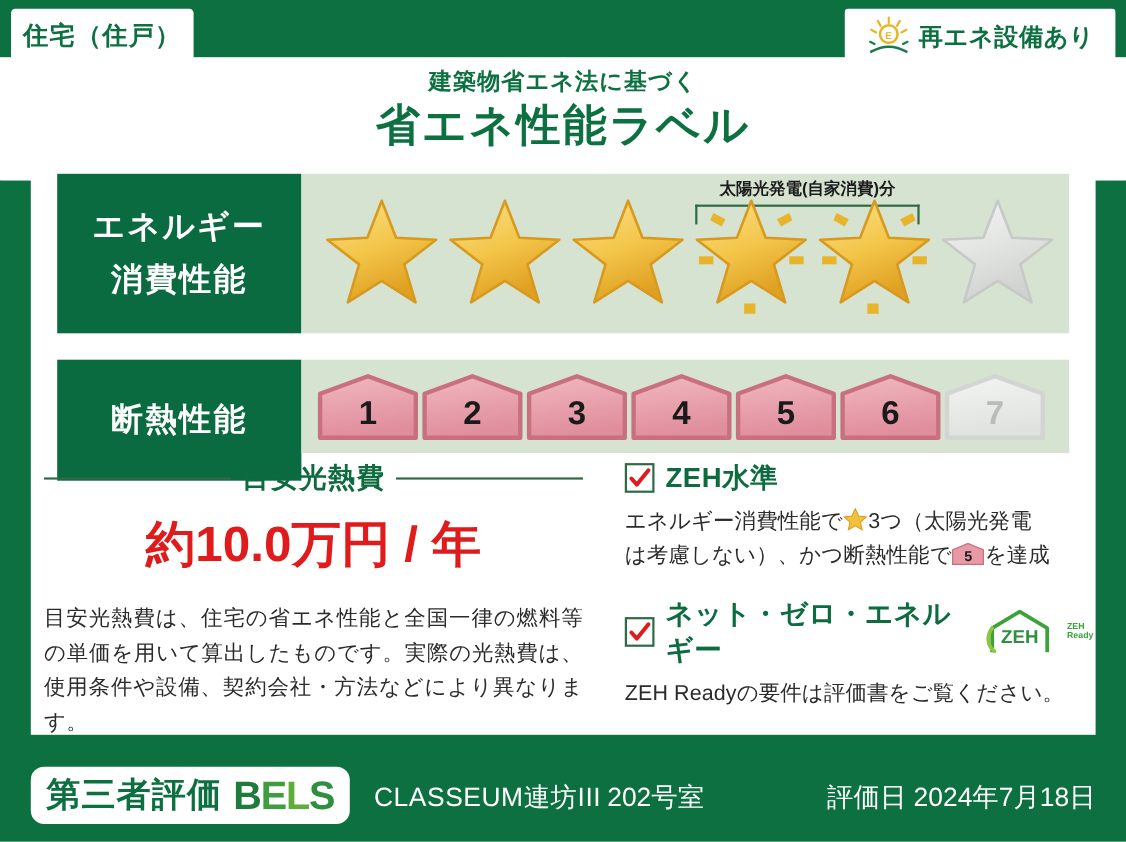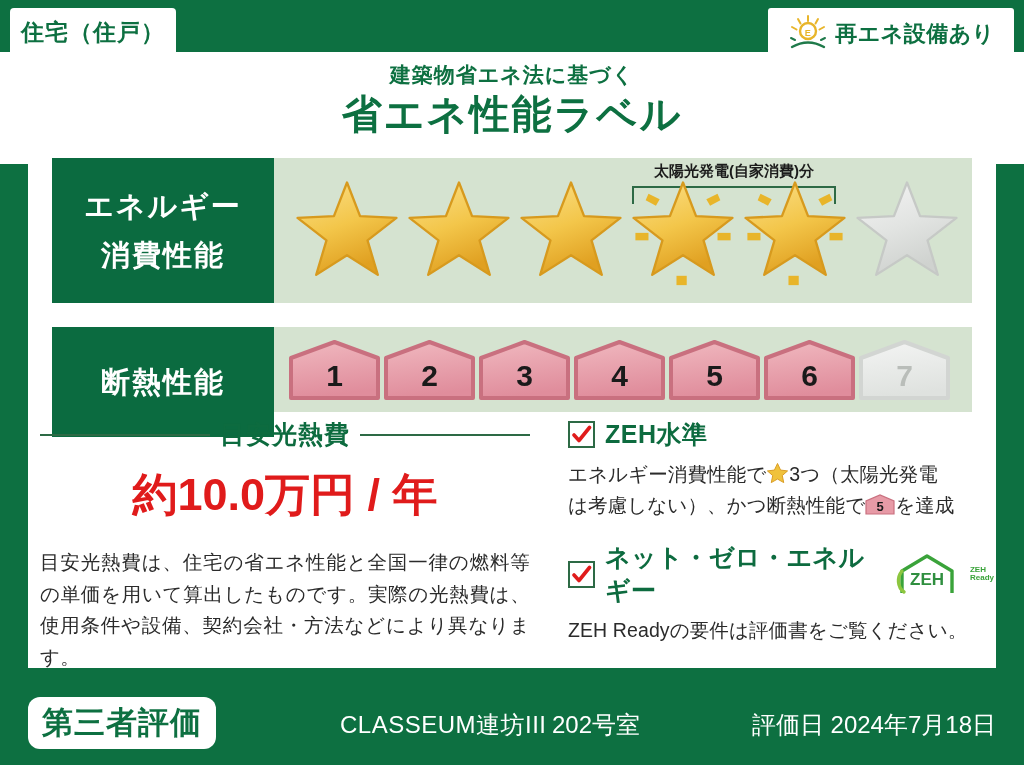--- a/index.html
+++ b/index.html
@@ -410,19 +410,20 @@
         <span>ZEH</span><br>
         <span>Ready</span>
       </span>
     </div>
     <div class="chk-desc">ZEH Readyの要件は評価書をご覧ください。</div>
   </div>
 
   <div class="footer">
     <div class="bels-badge">
       <span class="bels-jp">第三者評価</span>
+      <span class="bels-en"><span class="b1">B</span><span class="b2">E</span><span class="b3">L</span><span class="b4">S</span></span>
     </div>
     <div class="foot-bldg">CLASSEUM連坊III</div>
     <div class="foot-room">202号室</div>
     <div class="foot-date">評価日 2024年7月18日</div>
   </div>
 
 </div>
 
 </body></html>

